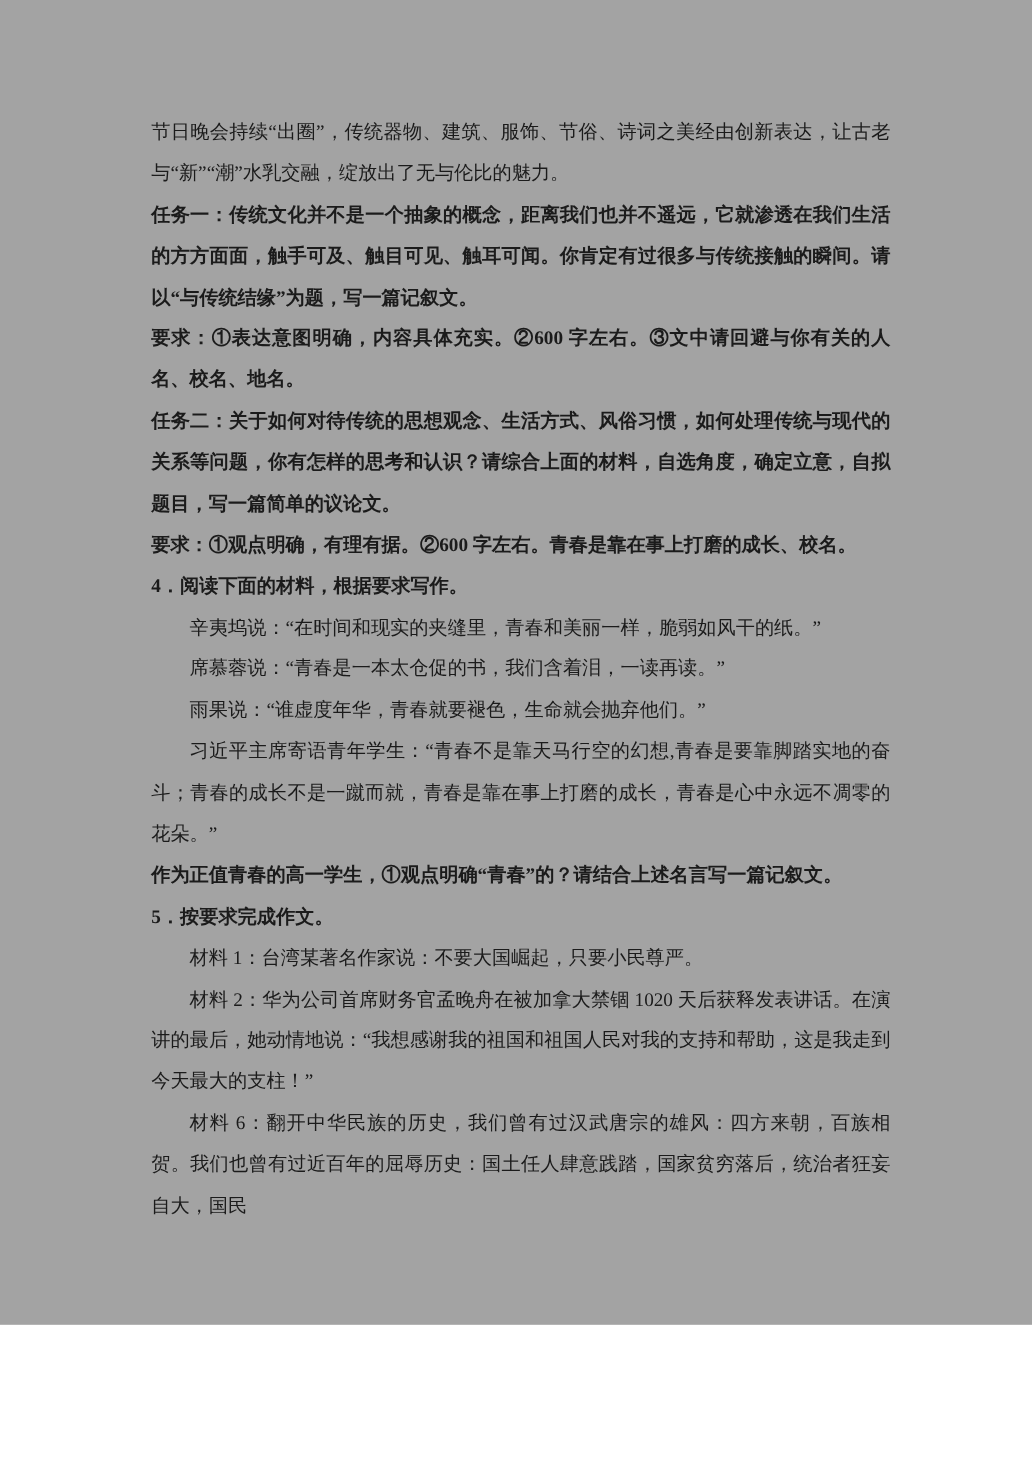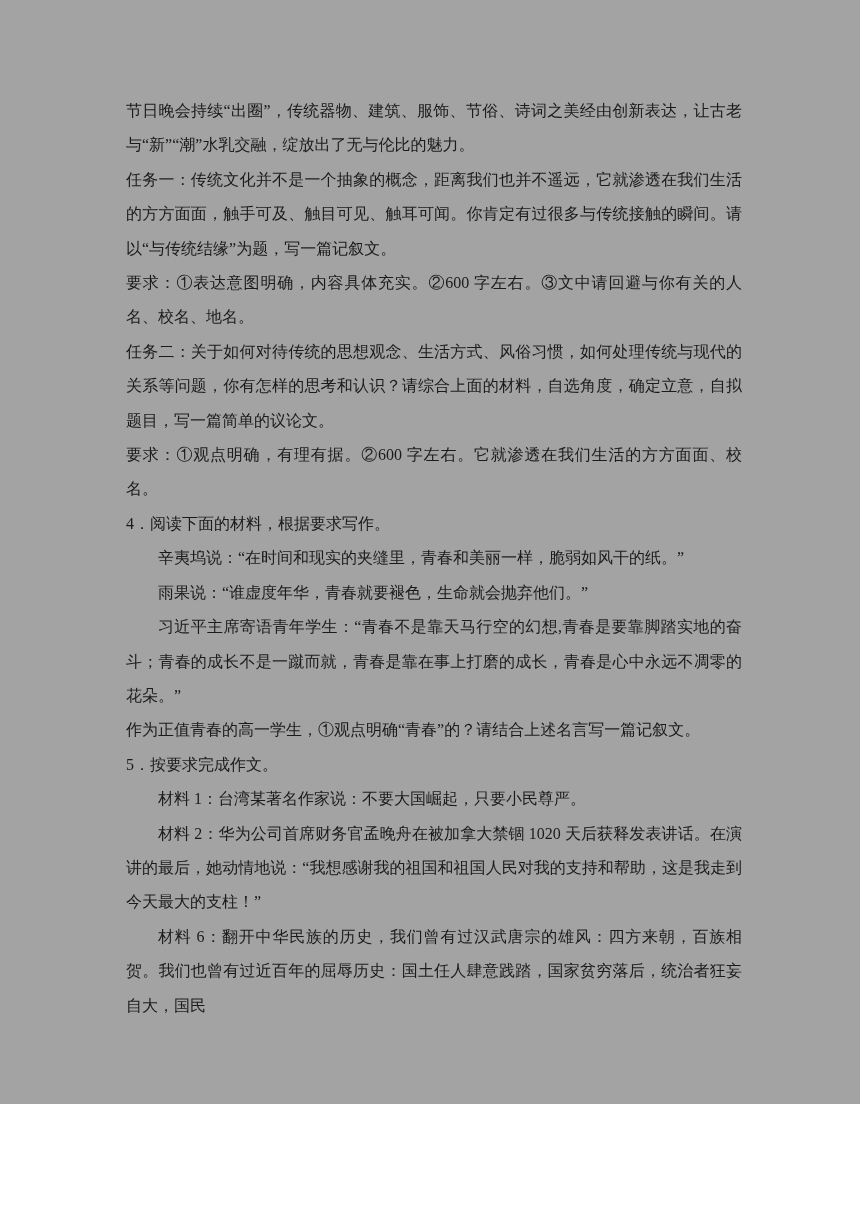--- a/index.html
+++ b/index.html
@@ -33,37 +33,39 @@
     margin: 0;
     padding: 0;
   }
   
   .kai {
     font-family: "Liberation Serif", serif;
   }
   
   .song {
     font-family: "Liberation Serif", serif;
+    font-weight: bold;
   }
   .indent {
     text-indent: 2em;
   }
 </style>
 </head>
 <body>
 
 <div class="page">
   <div class="content">
     <p class="kai">节日晚会持续“出圈”，传统器物、建筑、服饰、节俗、诗词之美经由创新表达，让古老与“新”“潮”水乳交融，绽放出了无与伦比的魅力。</p>
     <p class="song">任务一：传统文化并不是一个抽象的概念，距离我们也并不遥远，它就渗透在我们生活的方方面面，触手可及、触目可见、触耳可闻。你肯定有过很多与传统接触的瞬间。请以“与传统结缘”为题，写一篇记叙文。</p>
     <p class="song">要求：①表达意图明确，内容具体充实。②600 字左右。③文中请回避与你有关的人名、校名、地名。</p>
     <p class="song">任务二：关于如何对待传统的思想观念、生活方式、风俗习惯，如何处理传统与现代的关系等问题，你有怎样的思考和认识？请综合上面的材料，自选角度，确定立意，自拟题目，写一篇简单的议论文。</p>
-    <p class="song">要求：①观点明确，有理有据。②600 字左右。它就渗透在我们生活的方方面面、校名。</p>
+    <p class="song">要求：①观点明确，有理有据。②600 字左右。青春是靠在事上打磨的成长、校名。</p>
     <p class="song">4．阅读下面的材料，根据要求写作。</p>
     <p class="kai indent">辛夷坞说：“在时间和现实的夹缝里，青春和美丽一样，脆弱如风干的纸。”</p>
+    <p class="kai indent">席慕蓉说：“青春是一本太仓促的书，我们含着泪，一读再读。”</p>
     <p class="kai indent">雨果说：“谁虚度年华，青春就要褪色，生命就会抛弃他们。”</p>
     <p class="kai indent">习近平主席寄语青年学生：“青春不是靠天马行空的幻想,青春是要靠脚踏实地的奋斗；青春的成长不是一蹴而就，青春是靠在事上打磨的成长，青春是心中永远不凋零的花朵。”</p>
     <p class="song">作为正值青春的高一学生，①观点明确“青春”的？请结合上述名言写一篇记叙文。</p>
     <p class="song">5．按要求完成作文。</p>
     <p class="kai indent">材料 1：台湾某著名作家说：不要大国崛起，只要小民尊严。</p>
     <p class="kai indent">材料 2：华为公司首席财务官孟晚舟在被加拿大禁锢 1020 天后获释发表讲话。在演讲的最后，她动情地说：“我想感谢我的祖国和祖国人民对我的支持和帮助，这是我走到今天最大的支柱！”</p>
     <p class="kai indent">材料 6：翻开中华民族的历史，我们曾有过汉武唐宗的雄风：四方来朝，百族相贺。我们也曾有过近百年的屈辱历史：国土任人肆意践踏，国家贫穷落后，统治者狂妄自大，国民</p>
   </div>
 </div>
 

